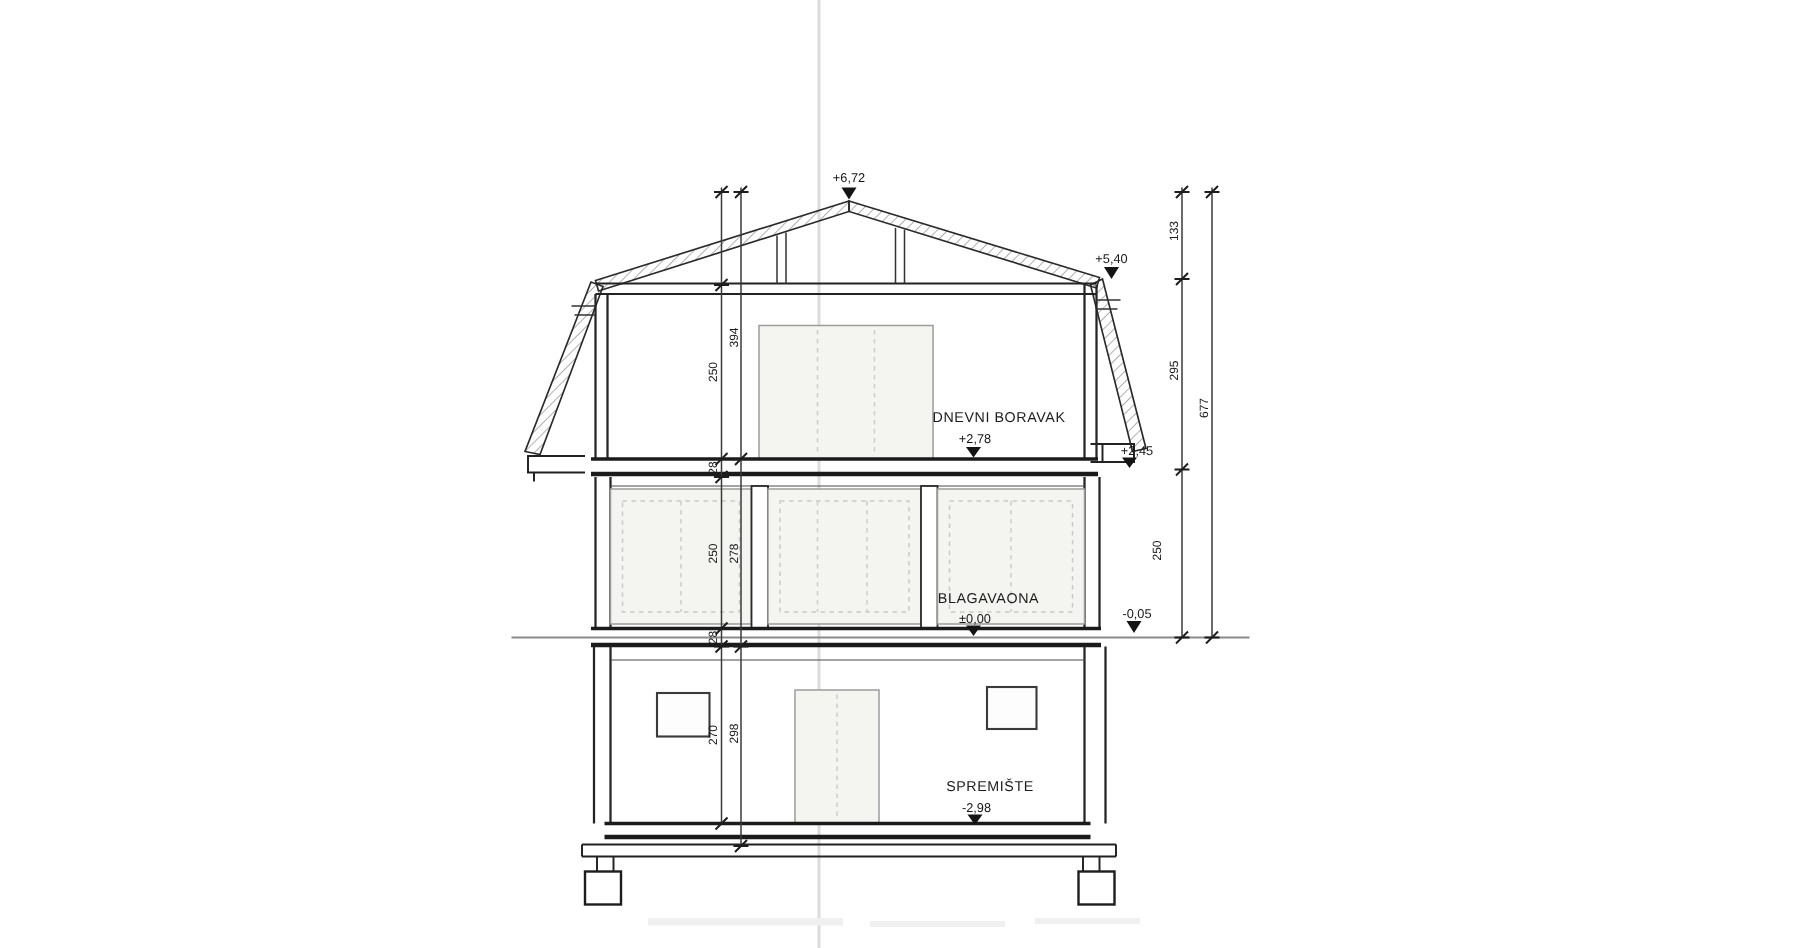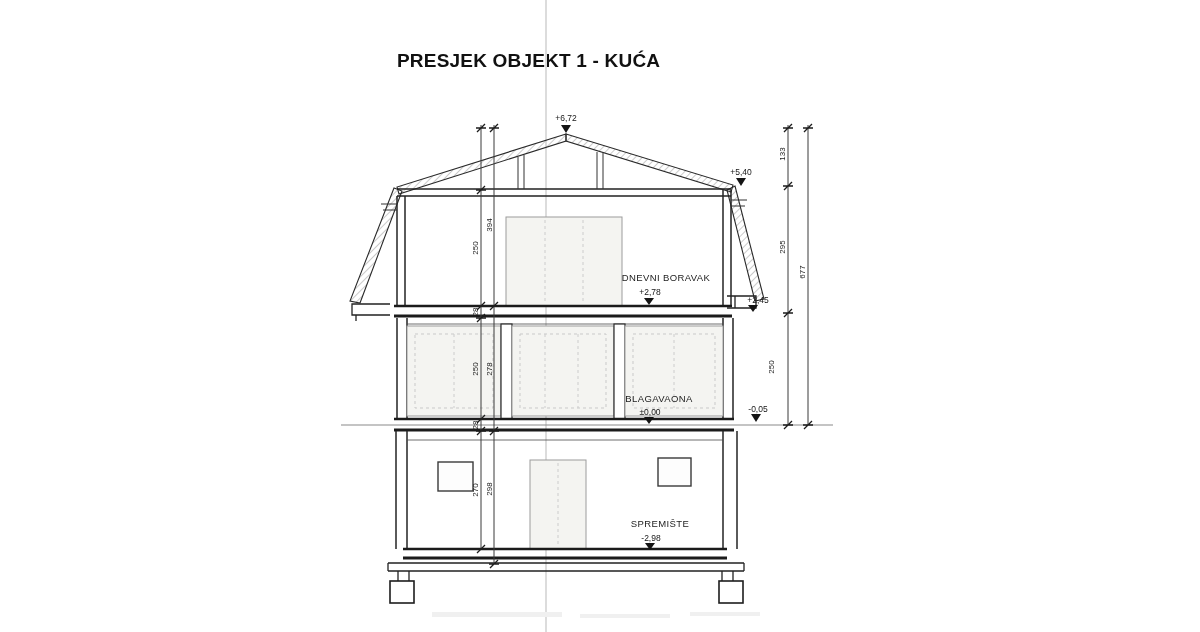--- a/index.html
+++ b/index.html
@@ -29,21 +29,20 @@
   .roomtxt{font:9.5px "Liberation Sans",sans-serif;fill:#1c1c1c;letter-spacing:.4px}
   .tri{fill:#141414;stroke:none}
   .fold{stroke:#dcdcdc;stroke-width:2}
   .ground{stroke:#8a8a8a;stroke-width:1.2}
   .smudge{fill:#f0f0f0}
 </style>
 </head>
 <body>
 
 <div class="canvas">
-  <div class="title">PRESJEK OBJEKT 1 - KUĆA</div>
 
   <svg width="1200" height="632" viewBox="0 0 1200 632">
     <defs>
       <pattern id="hatch" patternUnits="userSpaceOnUse" width="5" height="5" patternTransform="rotate(45)">
         <line x1="0" y1="0" x2="0" y2="5" stroke="#8a8a8a" stroke-width="0.9"></line>
       </pattern>
     </defs>
 
     <line class="fold" x1="546" y1="0" x2="546" y2="632"></line>
 

